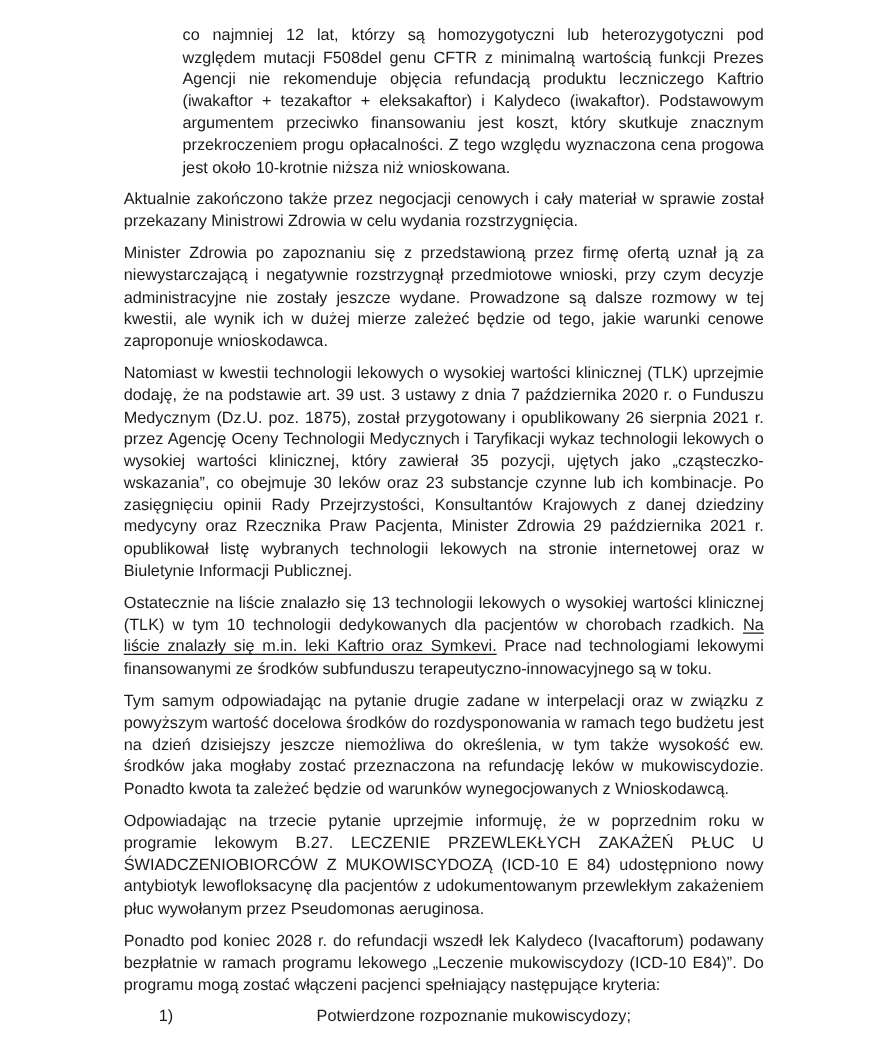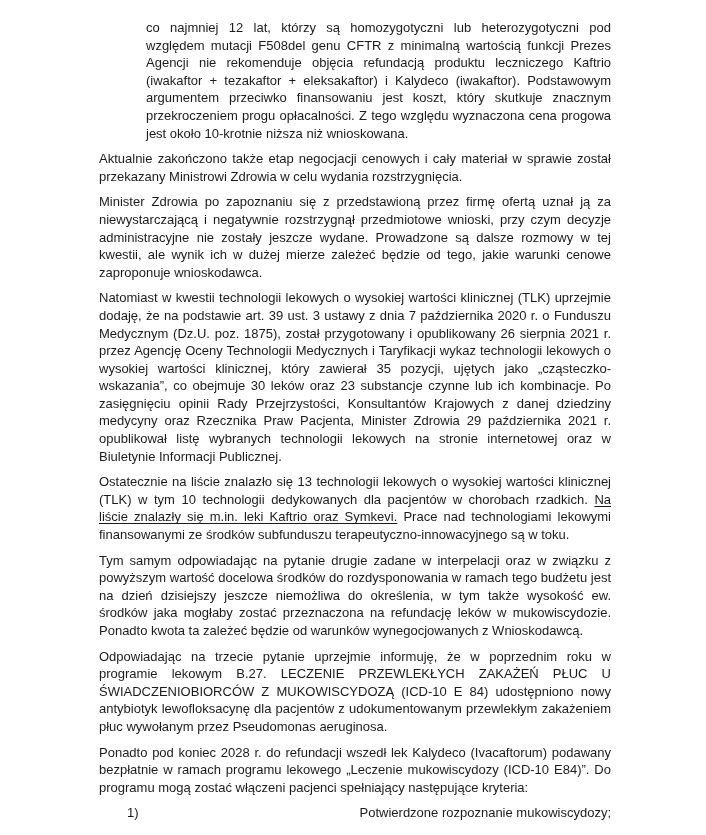--- a/index.html
+++ b/index.html
@@ -39,32 +39,32 @@
   .list-item {
     margin: 1px 0 0 28px;
     display: flex;
   }
   .list-number {
     flex: 0 0 20px;
     width: 20px;
   }
   .list-text {
     flex: 1;
-    text-align: right;
+    text-align: center;
   }
 </style>
 </head>
 <body>
 
 <div class="page">
   <div class="content">
 
     <p class="para indented">co najmniej 12 lat, którzy są homozygotyczni lub heterozygotyczni pod względem mutacji F508del genu CFTR z minimalną wartością funkcji Prezes Agencji nie rekomenduje objęcia refundacją produktu leczniczego Kaftrio (iwakaftor + tezakaftor + eleksakaftor) i Kalydeco (iwakaftor). Podstawowym argumentem przeciwko finansowaniu jest koszt, który skutkuje znacznym przekroczeniem progu opłacalności. Z tego względu wyznaczona cena progowa jest około 10-krotnie niższa niż wnioskowana.</p>
 
-    <p class="para">Aktualnie zakończono także etap negocjacji cenowych i cały materiał w sprawie został przekazany Ministrowi Zdrowia w celu wydania rozstrzygnięcia.</p>
+    <p class="para">Aktualnie zakończono także przez negocjacji cenowych i cały materiał w sprawie został przekazany Ministrowi Zdrowia w celu wydania rozstrzygnięcia.</p>
 
     <p class="para">Minister Zdrowia po zapoznaniu się z przedstawioną przez firmę ofertą uznał ją za niewystarczającą i negatywnie rozstrzygnął przedmiotowe wnioski, przy czym decyzje administracyjne nie zostały jeszcze wydane. Prowadzone są dalsze rozmowy w tej kwestii, ale wynik ich w dużej mierze zależeć będzie od tego, jakie warunki cenowe zaproponuje wnioskodawca.</p>
 
     <p class="para">Natomiast w kwestii technologii lekowych o wysokiej wartości klinicznej (TLK) uprzejmie dodaję, że na podstawie art. 39 ust. 3 ustawy z dnia 7 października 2020 r. o Funduszu Medycznym (Dz.U. poz. 1875), został przygotowany i opublikowany 26 sierpnia 2021 r. przez Agencję Oceny Technologii Medycznych i Taryfikacji wykaz technologii lekowych o wysokiej wartości klinicznej, który zawierał 35 pozycji, ujętych jako „cząsteczko-wskazania”, co obejmuje 30 leków oraz 23 substancje czynne lub ich kombinacje. Po zasięgnięciu opinii Rady Przejrzystości, Konsultantów Krajowych z danej dziedziny medycyny oraz Rzecznika Praw Pacjenta, Minister Zdrowia 29 października 2021 r. opublikował listę wybranych technologii lekowych na stronie internetowej oraz w Biuletynie Informacji Publicznej.</p>
 
     <p class="para"><span>Ostatecznie na liście znalazło się 13 technologii lekowych o wysokiej wartości klinicznej (TLK) w tym 10 technologii dedykowanych dla pacjentów w chorobach rzadkich. </span><span class="underline">Na liście znalazły się m.in. leki Kaftrio oraz Symkevi.</span><span> Prace nad technologiami lekowymi finansowanymi ze środków subfunduszu terapeutyczno-innowacyjnego są w toku.</span></p>
 
     <p class="para">Tym samym odpowiadając na pytanie drugie zadane w interpelacji oraz w związku z powyższym wartość docelowa środków do rozdysponowania w ramach tego budżetu jest na dzień dzisiejszy jeszcze niemożliwa do określenia, w tym także wysokość ew. środków jaka mogłaby zostać przeznaczona na refundację leków w mukowiscydozie. Ponadto kwota ta zależeć będzie od warunków wynegocjowanych z Wnioskodawcą.</p>
 
     <p class="para">Odpowiadając na trzecie pytanie uprzejmie informuję, że w poprzednim roku w programie lekowym B.27. LECZENIE PRZEWLEKŁYCH ZAKAŻEŃ PŁUC U ŚWIADCZENIOBIORCÓW Z MUKOWISCYDOZĄ (ICD-10 E 84) udostępniono nowy antybiotyk lewofloksacynę dla pacjentów z udokumentowanym przewlekłym zakażeniem płuc wywołanym przez Pseudomonas aeruginosa.</p>

